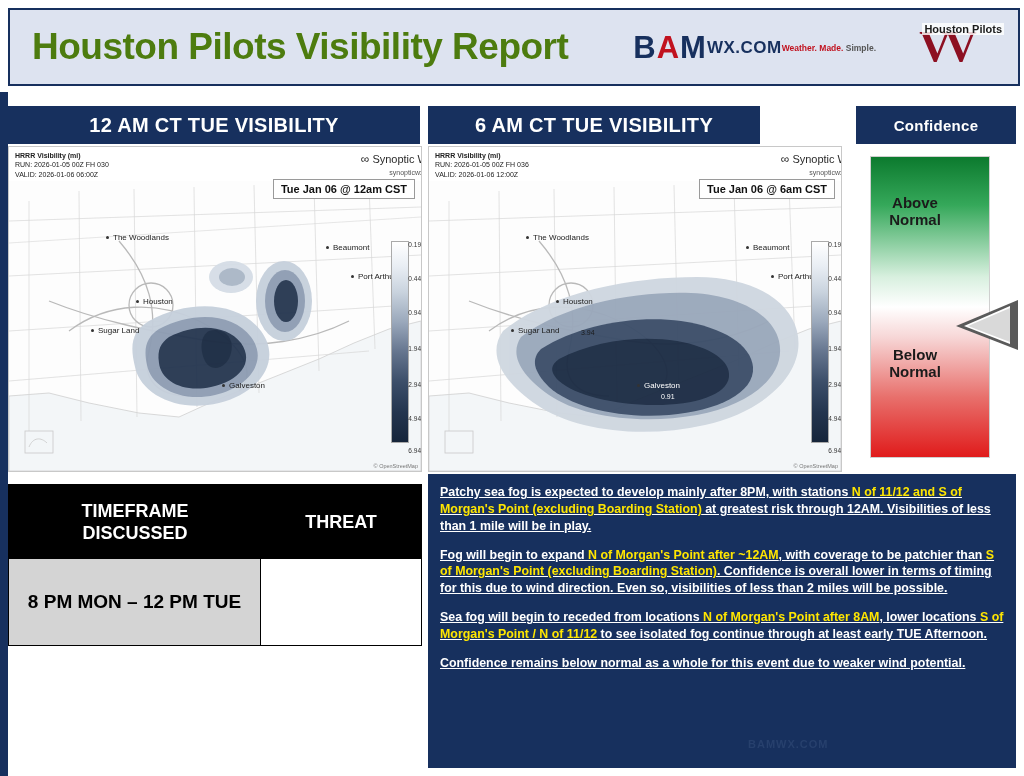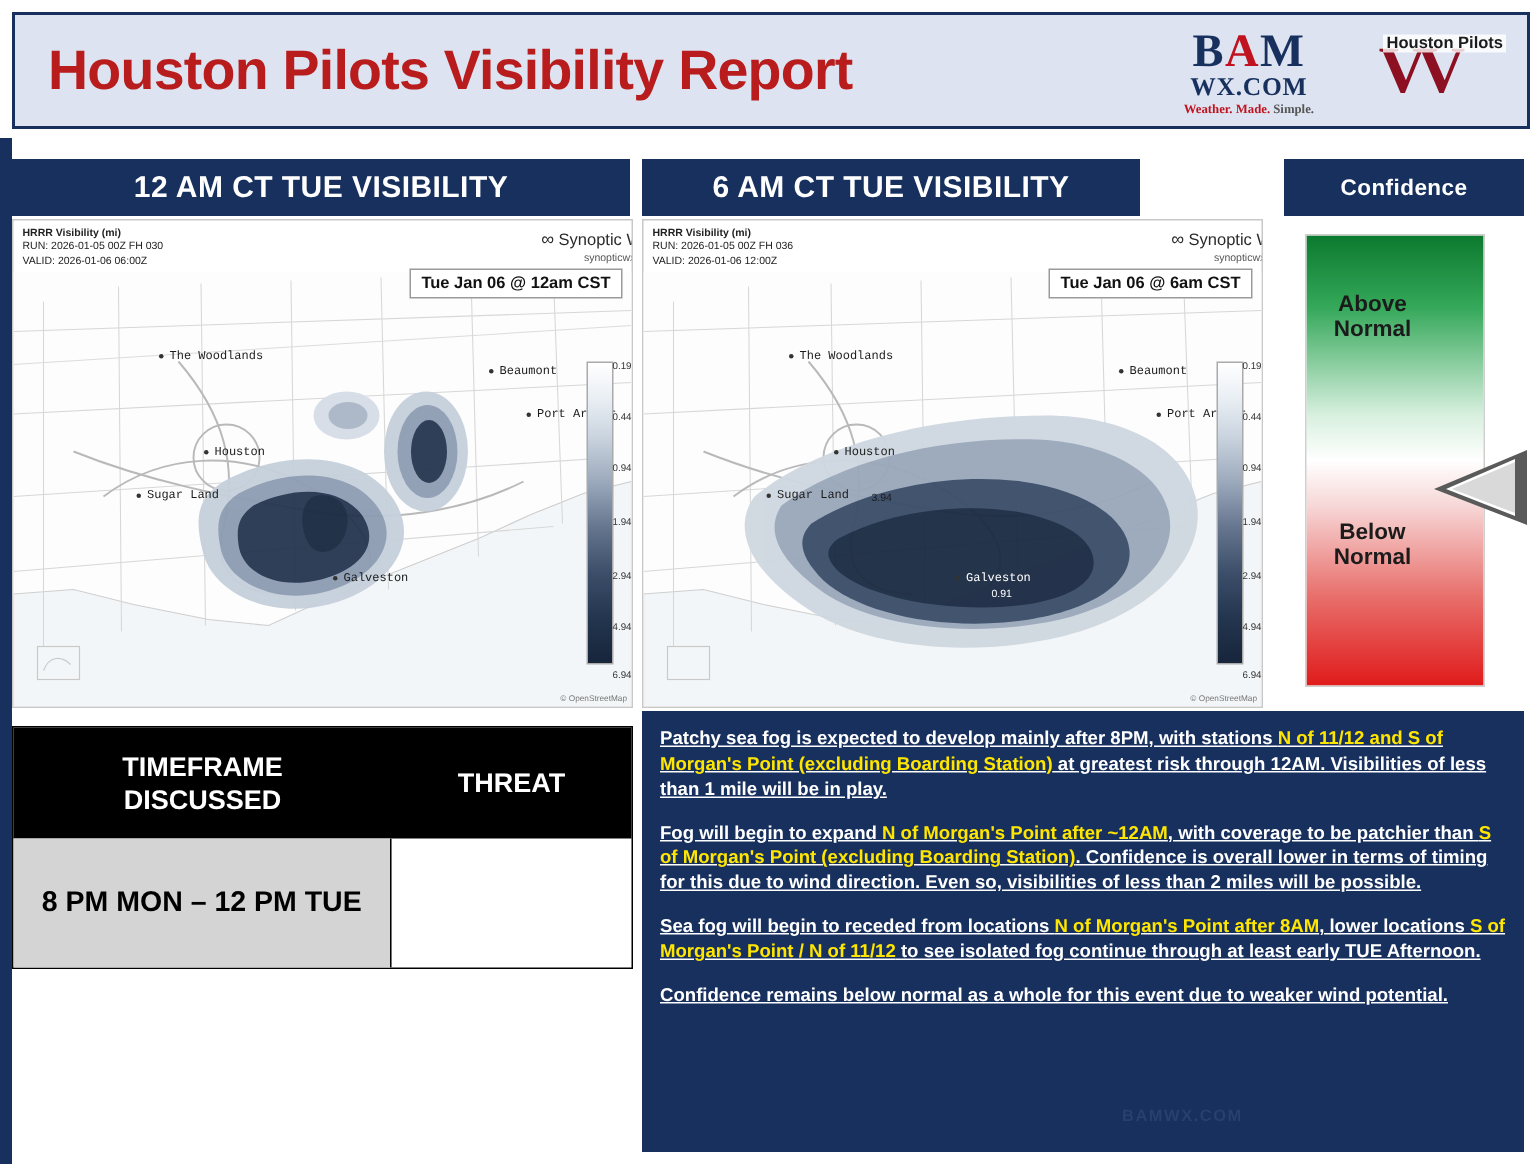--- a/index.html
+++ b/index.html
@@ -12,27 +12,27 @@
   }
   .page{position:absolute;inset:0;}
 
   
   .header{
     position:absolute;left:8px;top:8px;width:1008px;height:74px;
     background:#dde3f0;border:2px solid #17305e;
     display:flex;align-items:center;
   }
   .header-title{
-    font-size:37px;font-weight:bold;color:#b91c1c;
+    font-size:37px;font-weight:bold;color:#4d7c0f;
     margin-left:22px;letter-spacing:-0.5px;white-space:nowrap;
   }
   .logos{margin-left:auto;display:flex;align-items:center;gap:10px;margin-right:14px;}
   .bamwx{
-    display:flex;flex-direction:column;align-items:center;line-height:1;
-    font-family:Liberation Serif, serif;
+    display:flex;align-items:center;line-height:1;
+    font-family:Liberation Sans, sans-serif;
   }
   .bamwx .bam{
     font-size:31px;font-weight:bold;color:#17305e;letter-spacing:1px;
     position:relative;
   }
   .bamwx .bam .a-red{color:#c1121f;}
   .bamwx .wx{font-size:17px;font-weight:bold;color:#17305e;letter-spacing:0.5px;}
   .bamwx .tag{font-size:8.5px;font-weight:bold;color:#c1121f;margin-top:2px;}
   .bamwx .tag .grey{color:#555;}
   .hp-logo{
@@ -85,21 +85,21 @@
     font-size:11px;font-weight:bold;color:#111;padding:3px 7px;z-index:6;
   }
 
   .map-canvas{position:absolute;left:0;top:34px;right:0;bottom:0;background:#fdfdfd;}
 
   .osm-credit{
     position:absolute;right:3px;bottom:2px;font-size:5.5px;color:#777;z-index:6;
   }
 
   .city{
-    position:absolute;font-size:8px;color:#1b1b1b;white-space:nowrap;z-index:5;font-family:Liberation Mono, monospace;
+    position:absolute;font-size:8px;color:#1b1b1b;white-space:nowrap;z-index:5;
   }
   .city::before{
     content:"";position:absolute;left:-7px;top:3px;width:3px;height:3px;border-radius:50%;
     background:#333;
   }
 
   
   .scalebar{
     position:absolute;right:12px;top:60px;width:16px;height:200px;z-index:6;
     background:linear-gradient(to bottom,#ffffff 0%,#e9eef4 12%,#c9d3de 25%,#9aa8bb 40%,

